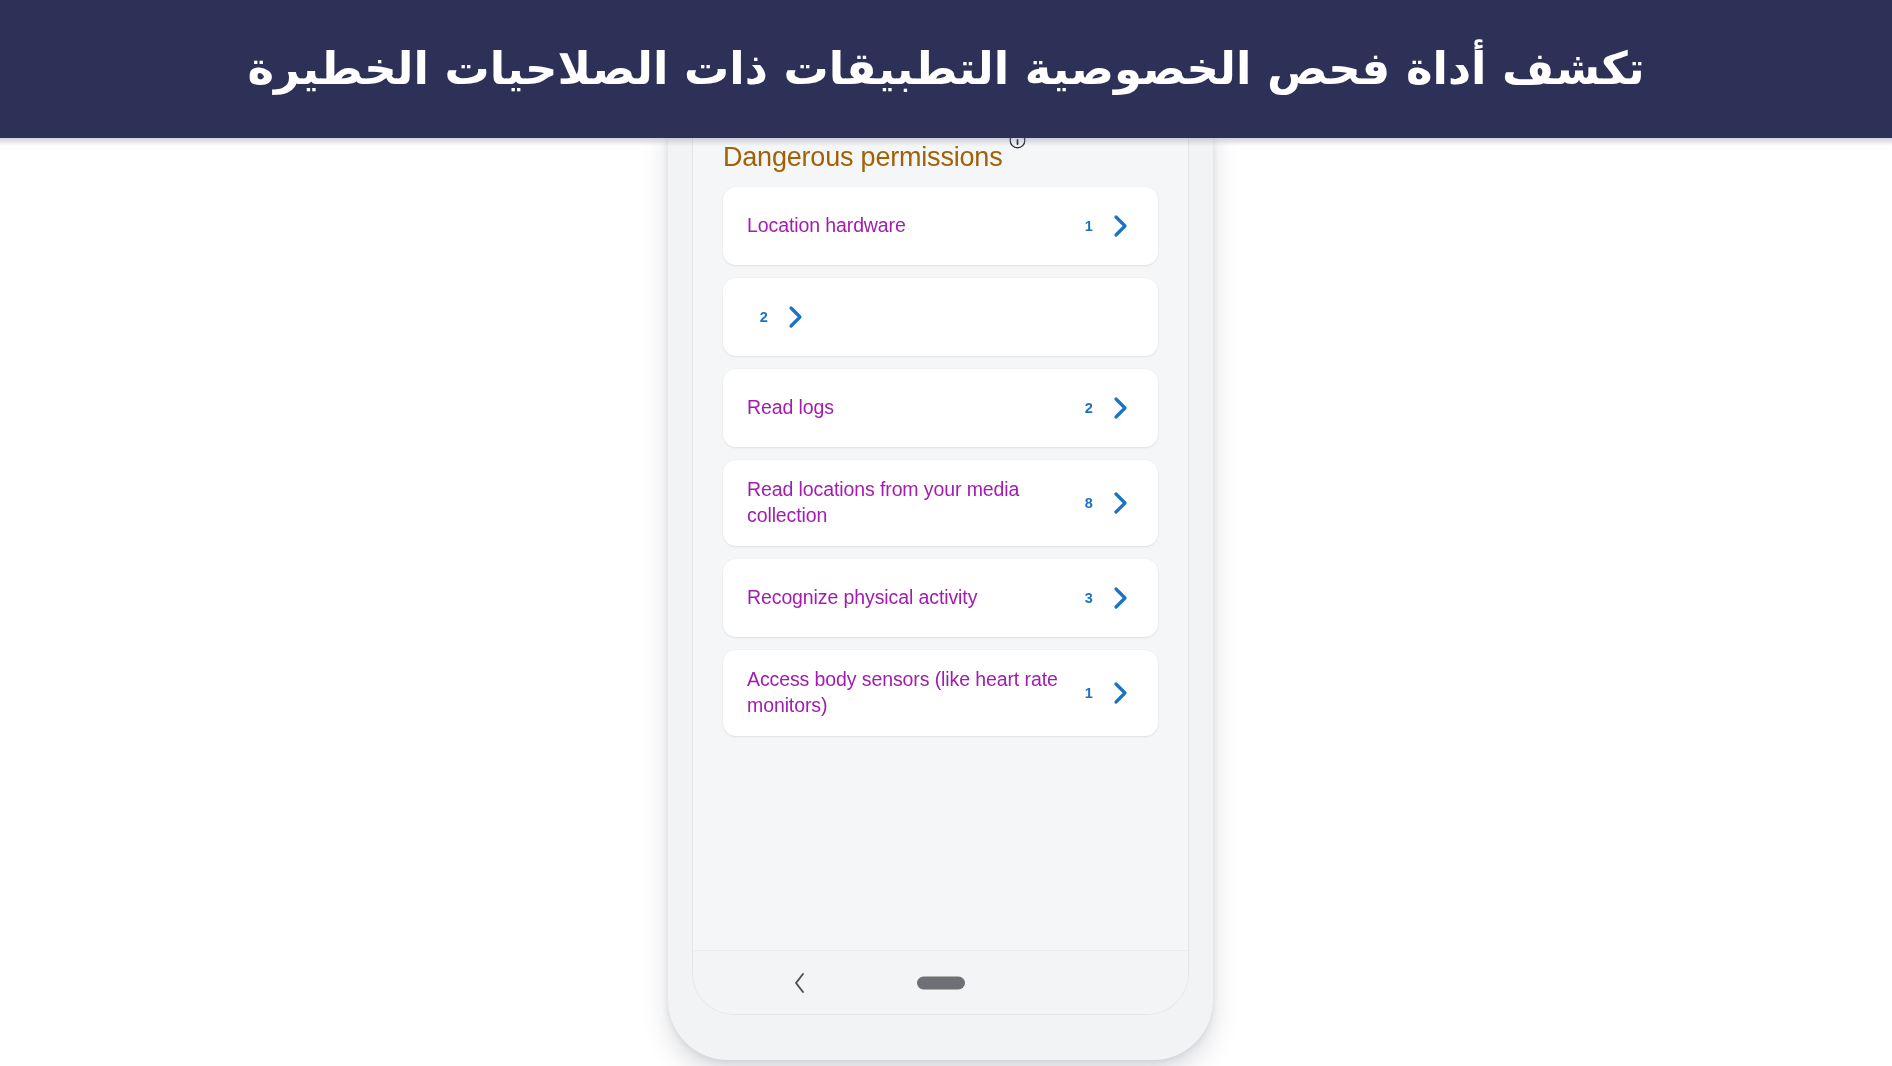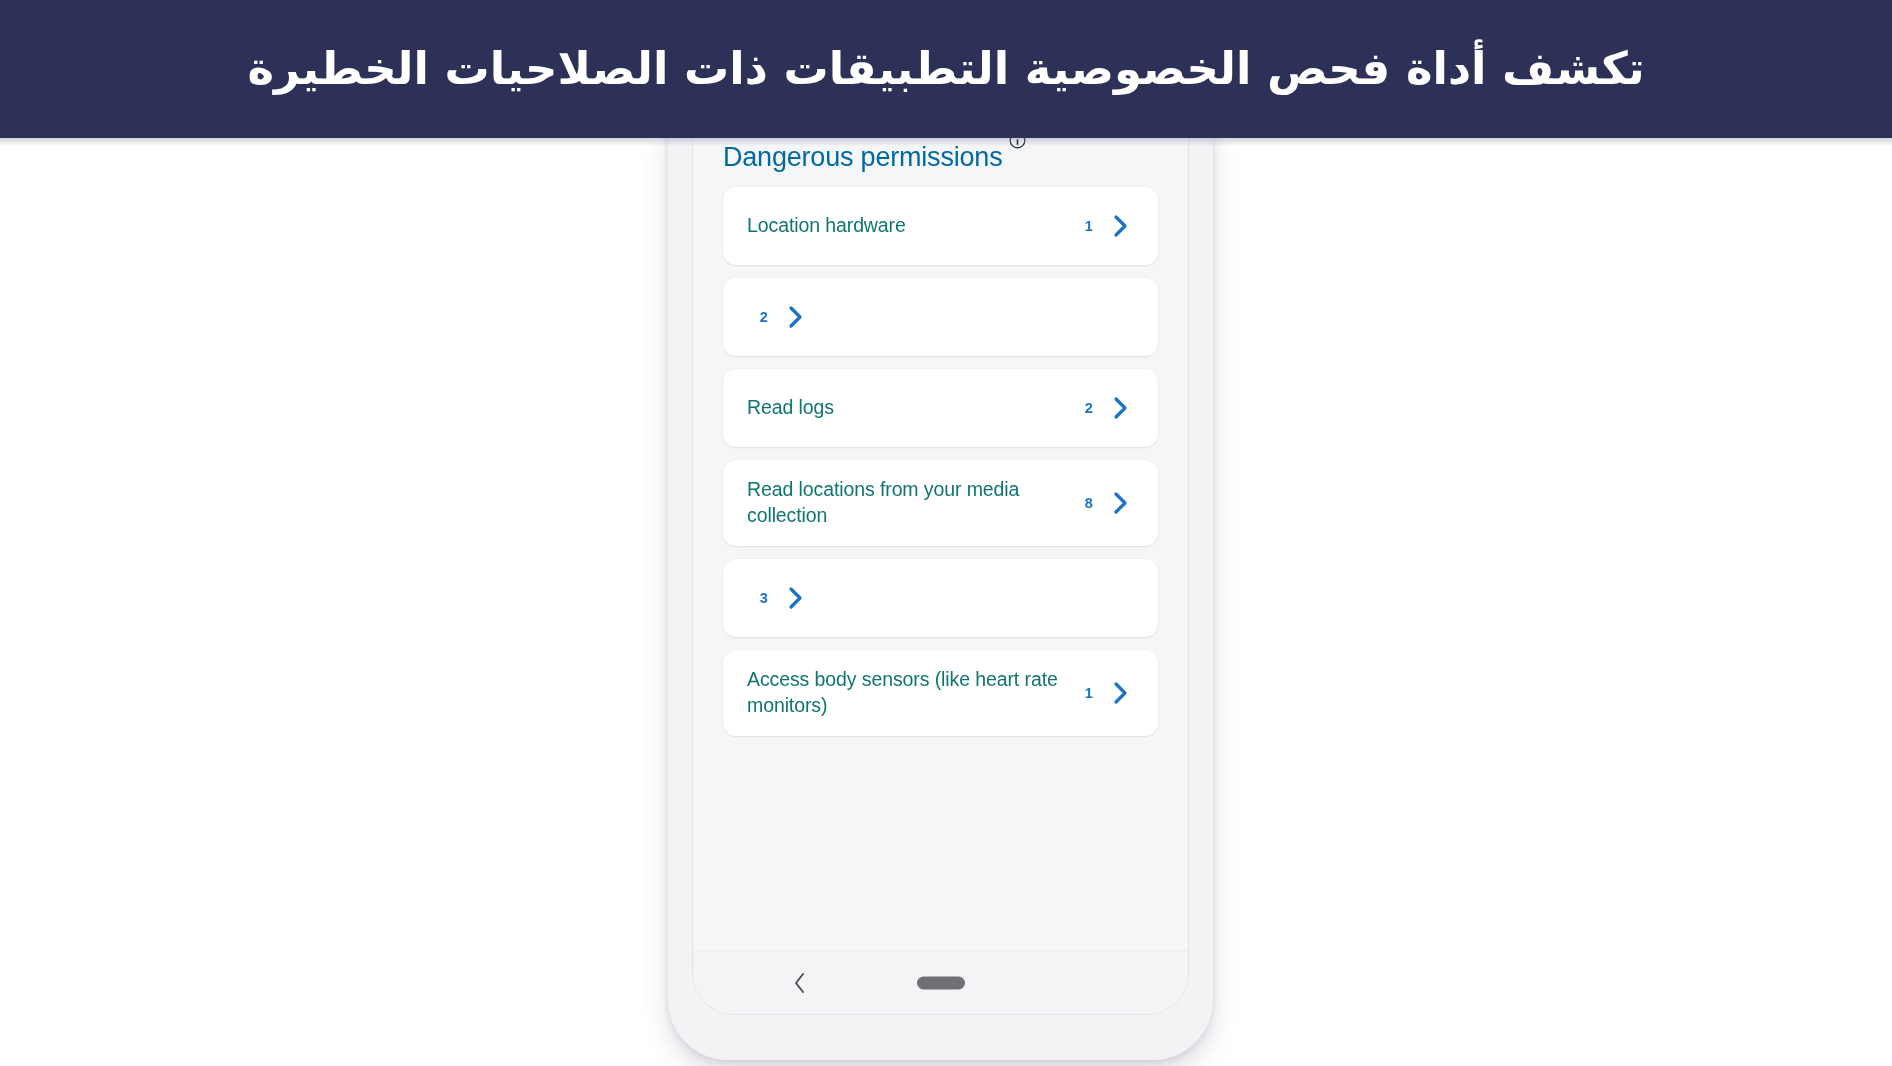--- a/index.html
+++ b/index.html
@@ -99,21 +99,21 @@
 
   
   .screen-header {
     padding: 22px 30px 14px 30px;
     background: #f5f6f7;
     display: flex;
     align-items: flex-start;
   }
   .screen-title {
     font-size: 27px;
-    color: #0369a1;
+    color: #a16207;
     font-weight: 400;
     line-height: 1.15;
     letter-spacing: -0.2px;
   }
   .info-icon {
     display: inline-block;
     margin-left: 7px;
     position: relative;
     top: -10px;
     width: 17px;
@@ -137,21 +137,21 @@
     display: flex;
     align-items: center;
     padding: 10px 22px 10px 24px;
     box-sizing: border-box;
   }
   .perm-card.two-line { min-height: 86px; }
   .perm-label {
     flex: 1 1 auto;
     font-size: 19.5px;
     line-height: 1.33;
-    color: #0f766e;
+    color: #a21caf;
     padding-right: 12px;
     letter-spacing: -0.1px;
   }
   .perm-count {
     flex: none;
     width: 34px;
     text-align: center;
     font-size: 14.5px;
     font-weight: 700;
     color: #1a73c7;
@@ -265,20 +265,21 @@
           <div class="perm-label">Read locations from your media collection</div>
           <div class="perm-count">8</div>
           <div class="perm-chevron">
             <svg width="18" height="26" viewBox="0 0 18 26" aria-hidden="true">
               <polyline points="4,4 13,13 4,22" fill="none" stroke="#1a73c7" stroke-width="3.2" stroke-linecap="round" stroke-linejoin="round"></polyline>
             </svg>
           </div>
         </div>
 
         <div class="perm-card">
+          <div class="perm-label">Recognize physical activity</div>
           <div class="perm-count">3</div>
           <div class="perm-chevron">
             <svg width="18" height="26" viewBox="0 0 18 26" aria-hidden="true">
               <polyline points="4,4 13,13 4,22" fill="none" stroke="#1a73c7" stroke-width="3.2" stroke-linecap="round" stroke-linejoin="round"></polyline>
             </svg>
           </div>
         </div>
 
         <div class="perm-card two-line">
           <div class="perm-label">Access body sensors (like heart rate monitors)</div>

